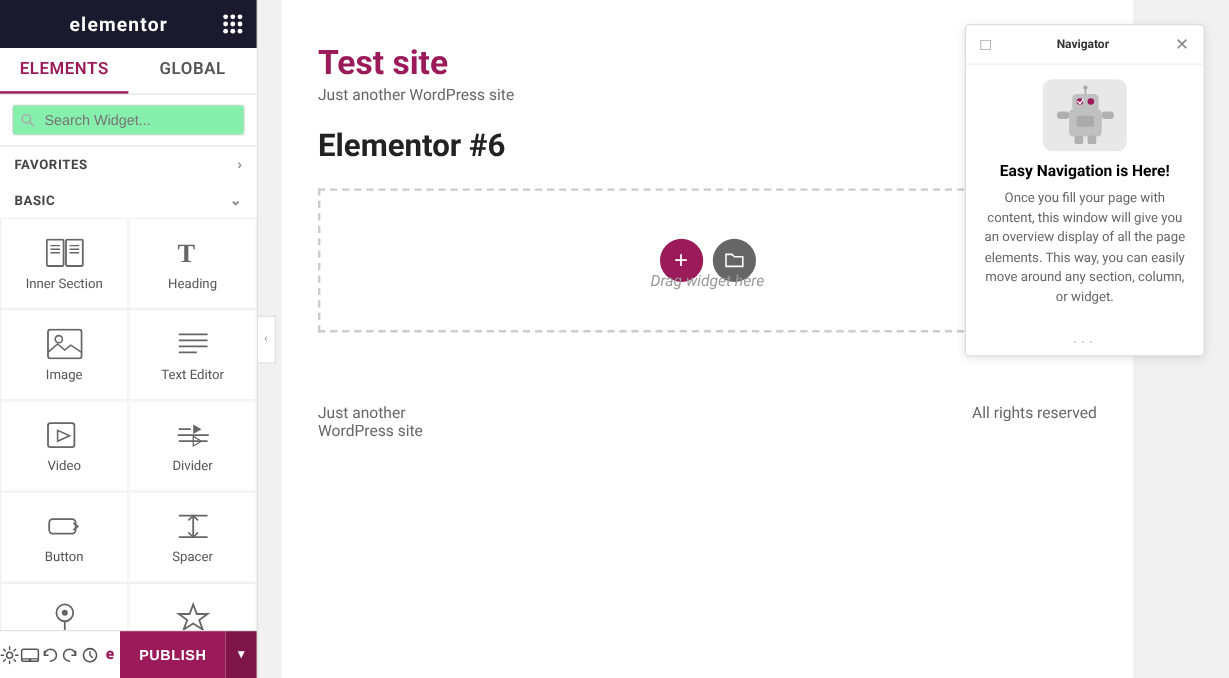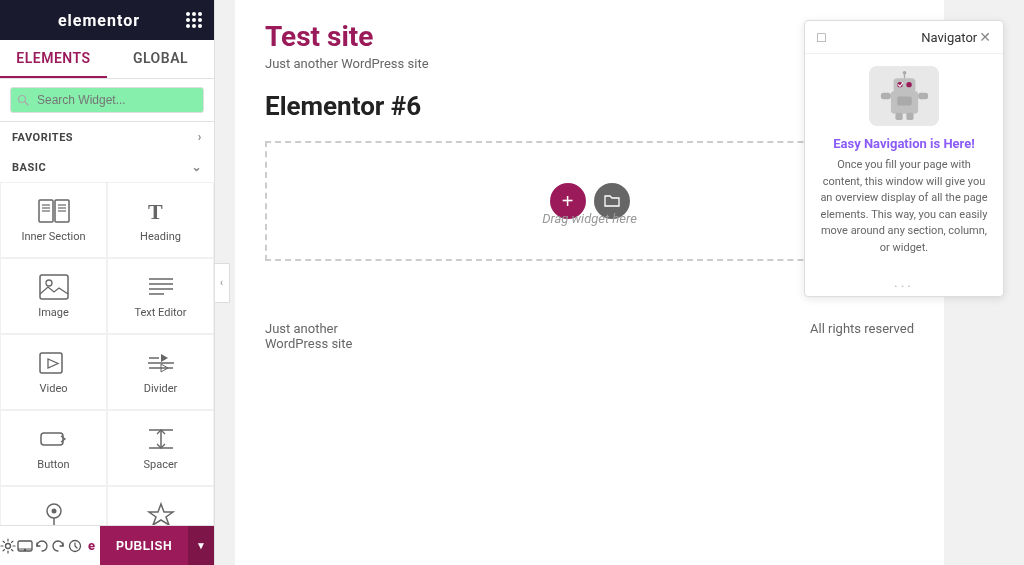--- a/index.html
+++ b/index.html
@@ -196,21 +196,21 @@
       display: flex;
       align-items: center;
       justify-content: center;
       cursor: pointer;
       font-size: 10px;
       color: #888;
       z-index: 10;
     }
 
     .site-header {
-      padding: 20px 30px 10px;
+      padding: 36px 30px 10px;
       background: #fff;
     }
     .site-title {
       color: #9b1b5a;
       font-size: 28px;
       font-weight: 700;
     }
     .site-subtitle {
       color: #666;
       font-size: 13px;
@@ -299,24 +299,24 @@
       z-index: 100;
     }
     .navigator-header {
       display: flex;
       align-items: center;
       justify-content: space-between;
       padding: 8px 10px;
       border-bottom: 1px solid #eee;
     }
     .navigator-title {
-      font-size: 13px;
-      font-weight: 400;
+      font-size: 10px;
+      font-weight: 700;
       color: #333;
-      text-align: right;
+      text-align: center;
       flex: 1;
     }
     .nav-icon-btn {
       background: none;
       border: none;
       cursor: pointer;
       color: #888;
       font-size: 14px;
       padding: 0 2px;
     }
@@ -331,21 +331,21 @@
       background: #e8e8e8;
       border-radius: 8px;
       display: flex;
       align-items: center;
       justify-content: center;
       position: relative;
     }
     .nav-heading {
       font-size: 13px;
       font-weight: 700;
-      color: #8b5cf6;
+      color: #000000;
       margin-bottom: 6px;
     }
     .nav-text {
       font-size: 11px;
       color: #666;
       line-height: 1.5;
     }
     .nav-dots {
       padding: 6px;
       text-align: center;

